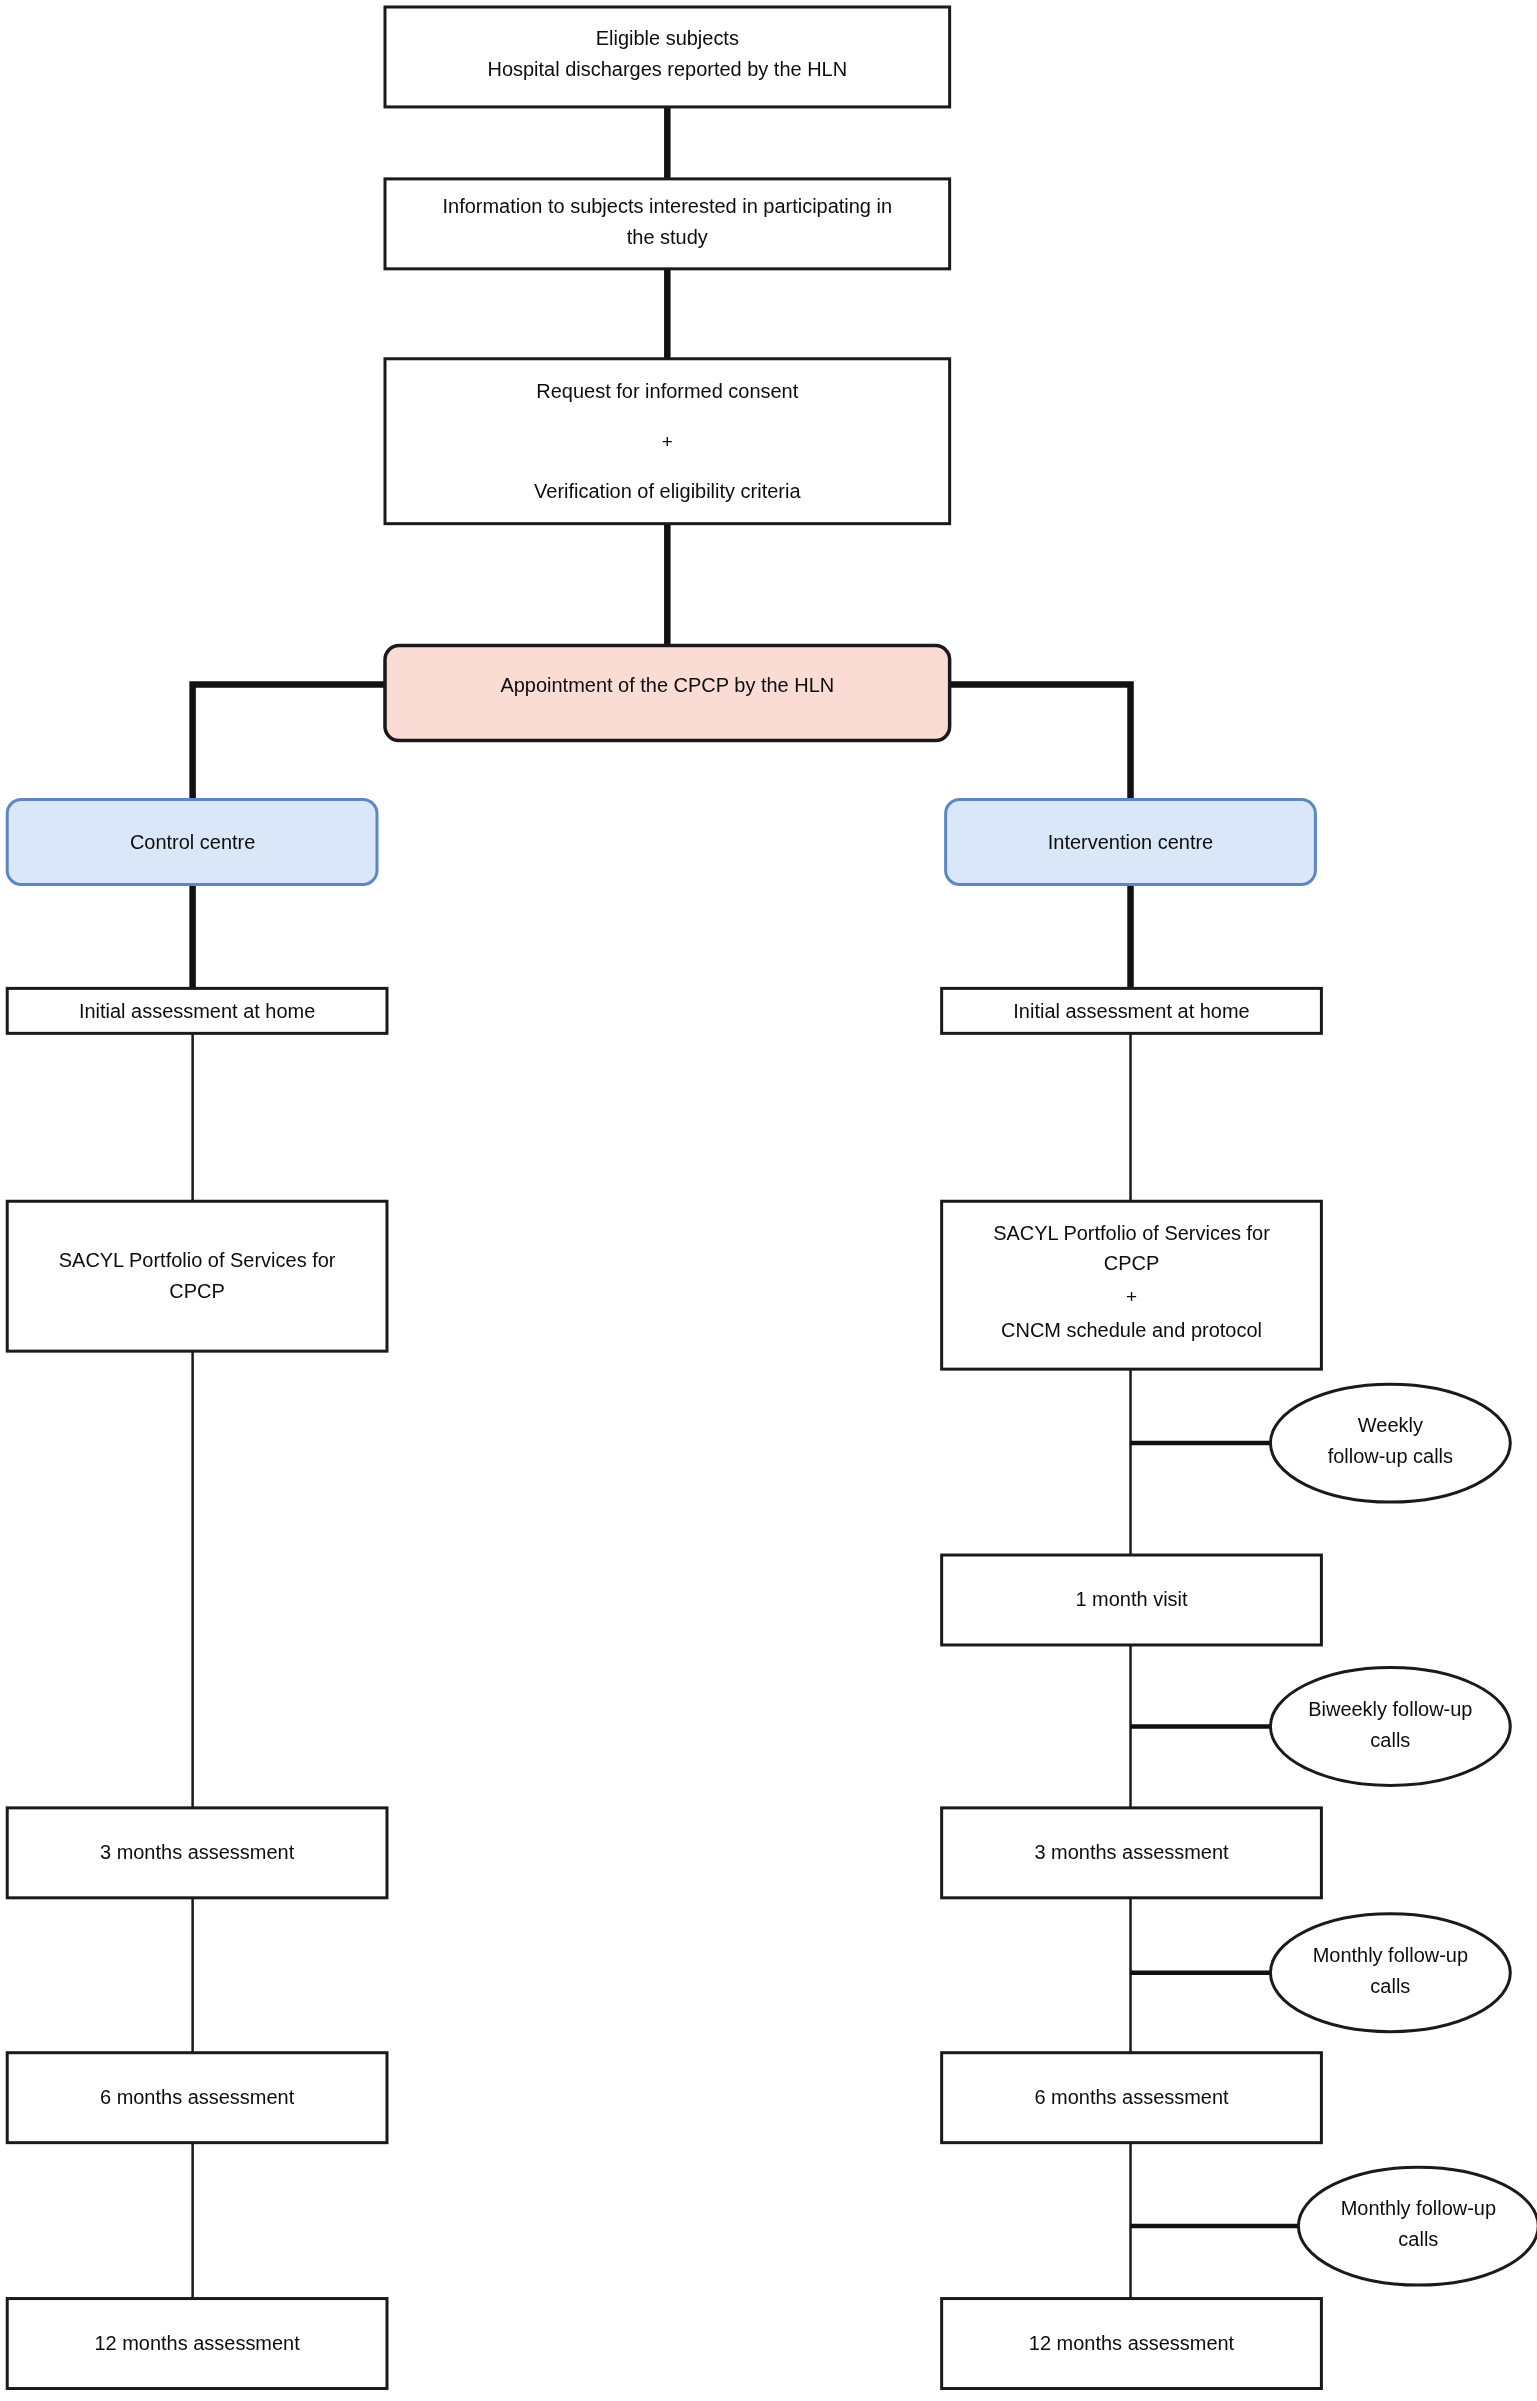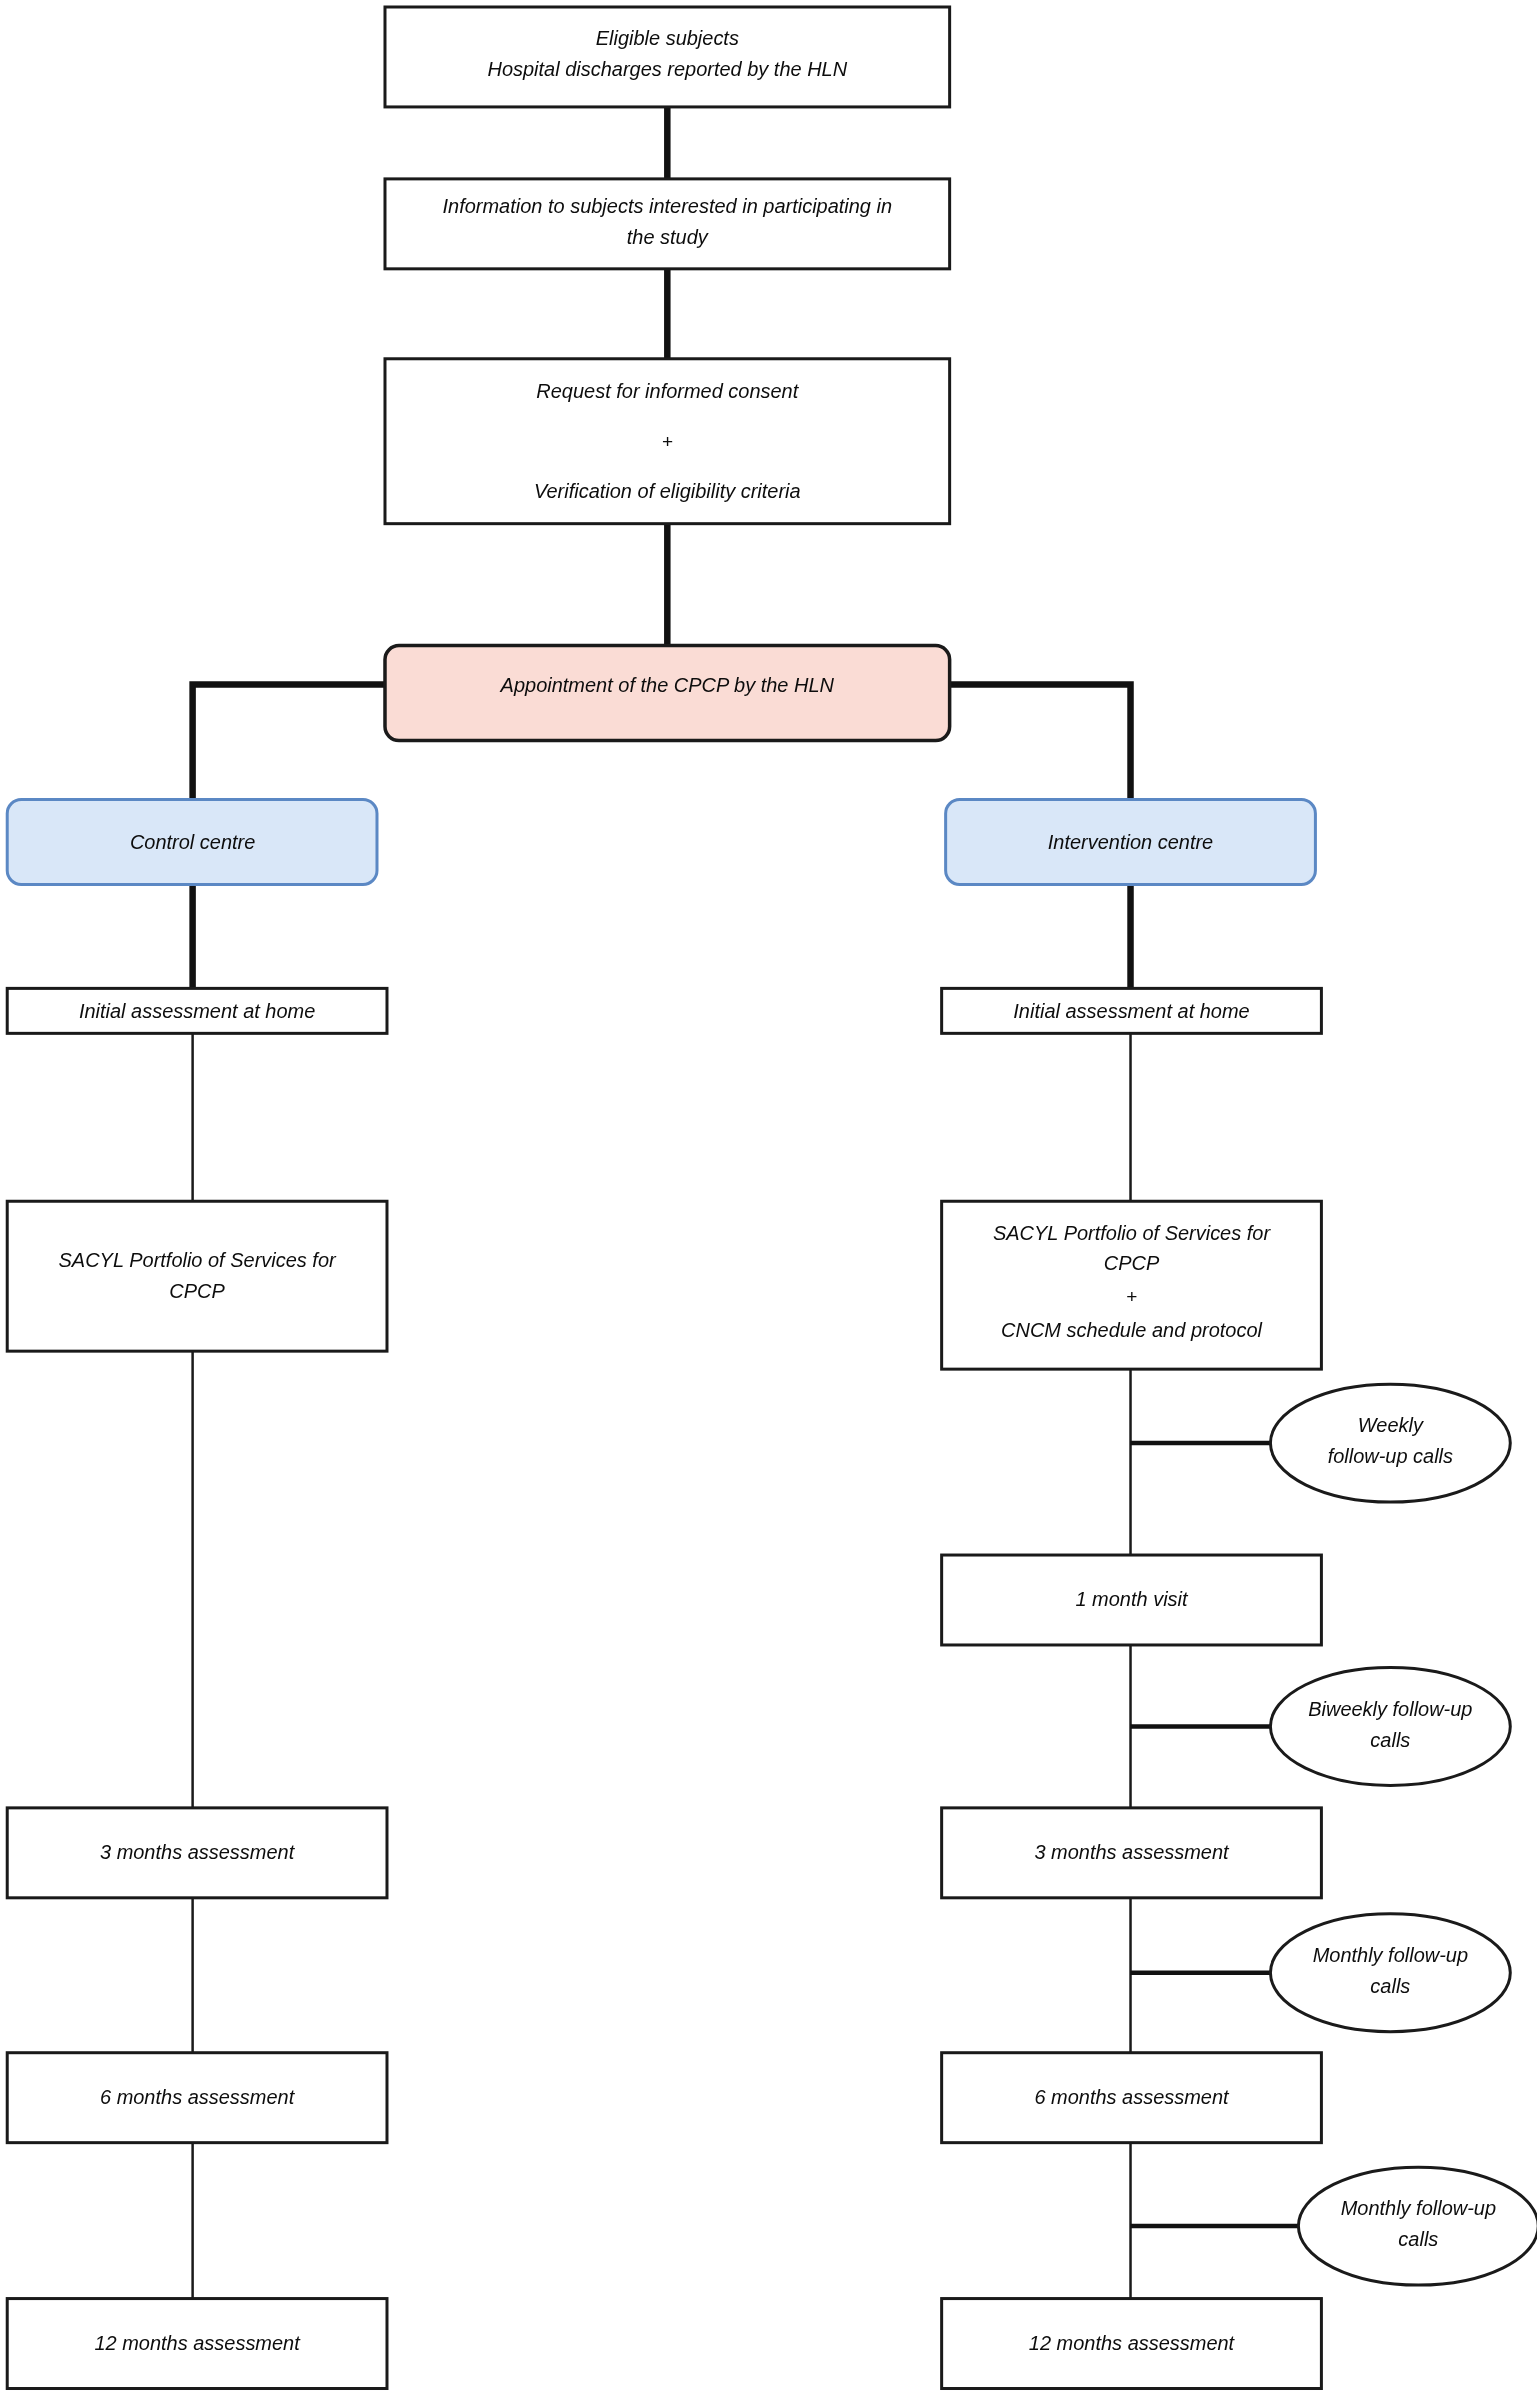--- a/index.html
+++ b/index.html
@@ -11,21 +11,20 @@
     width: 1538px;
     height: 2401px;
     font-family: "Liberation Sans", sans-serif;
     overflow: hidden;
   }
   #flowchart-root {
     position: relative;
     width: 1538px;
     height: 2401px;
     background: #ffffff;
-    font-style: italic;
   }
   svg.chart-canvas {
     display: block;
     width: 1538px;
     height: 2401px;
   }
   .node-rect {
     fill: #ffffff;
     stroke: #1a1a1a;
     stroke-width: 6;

